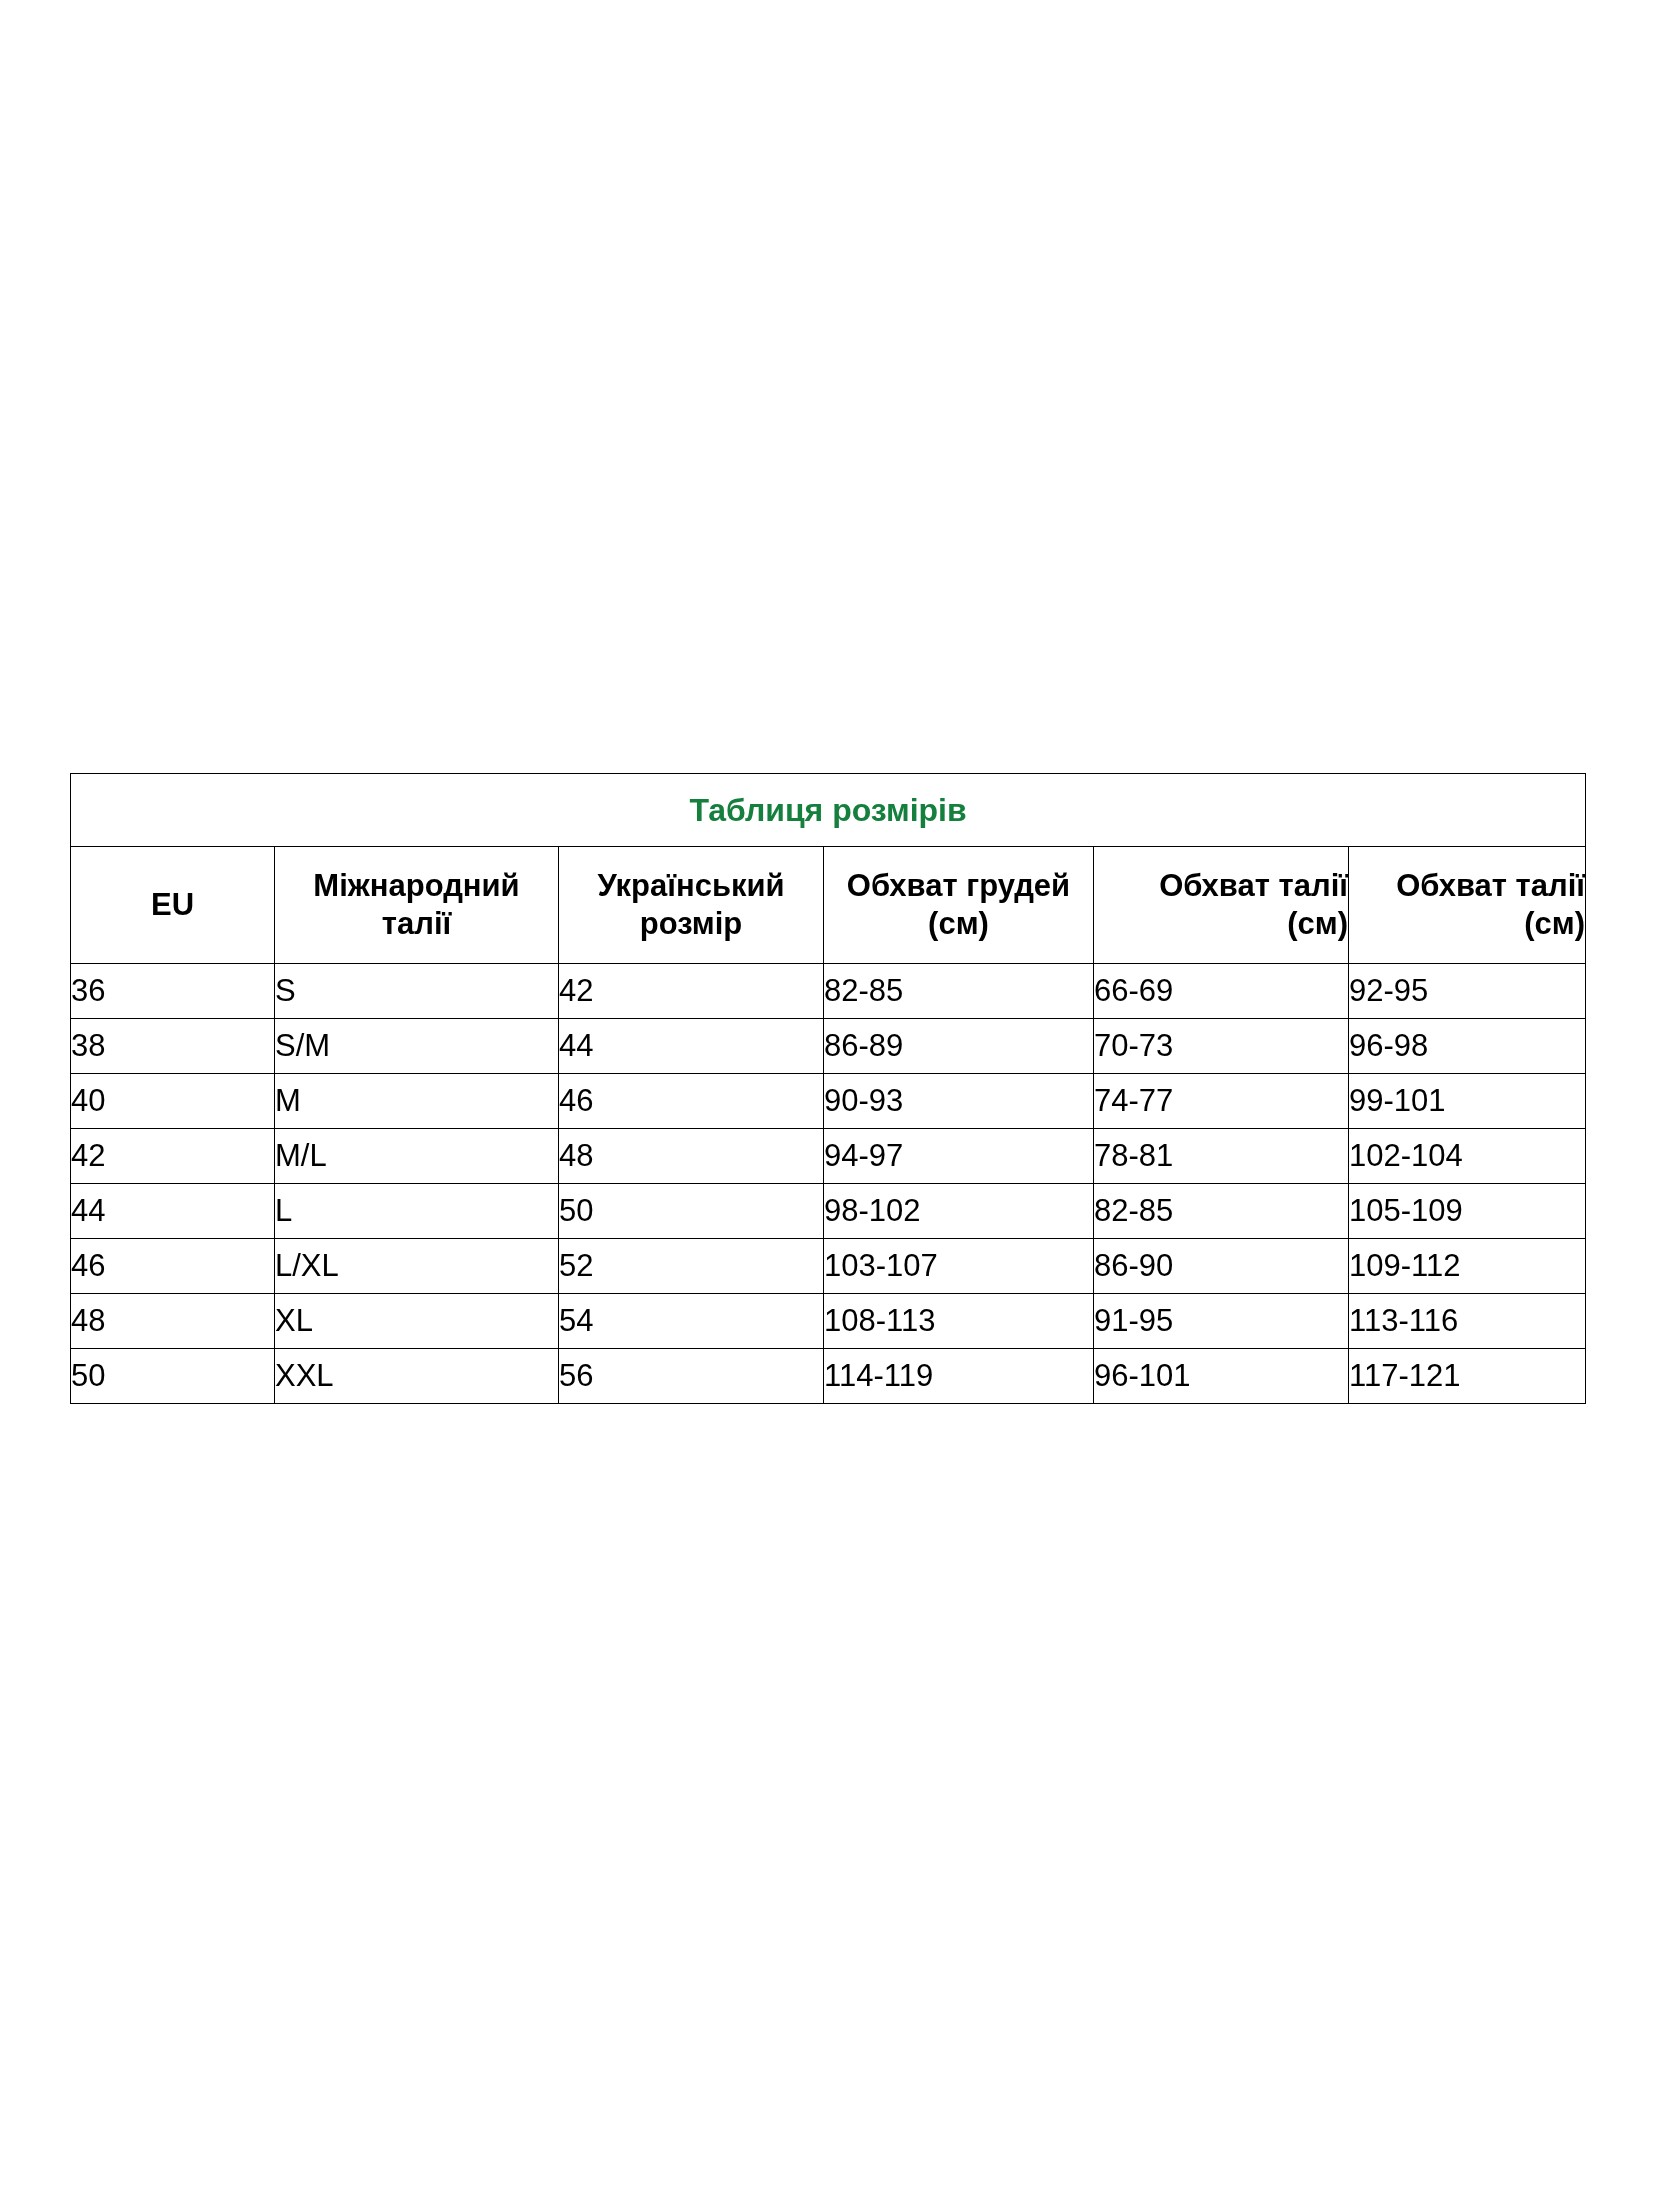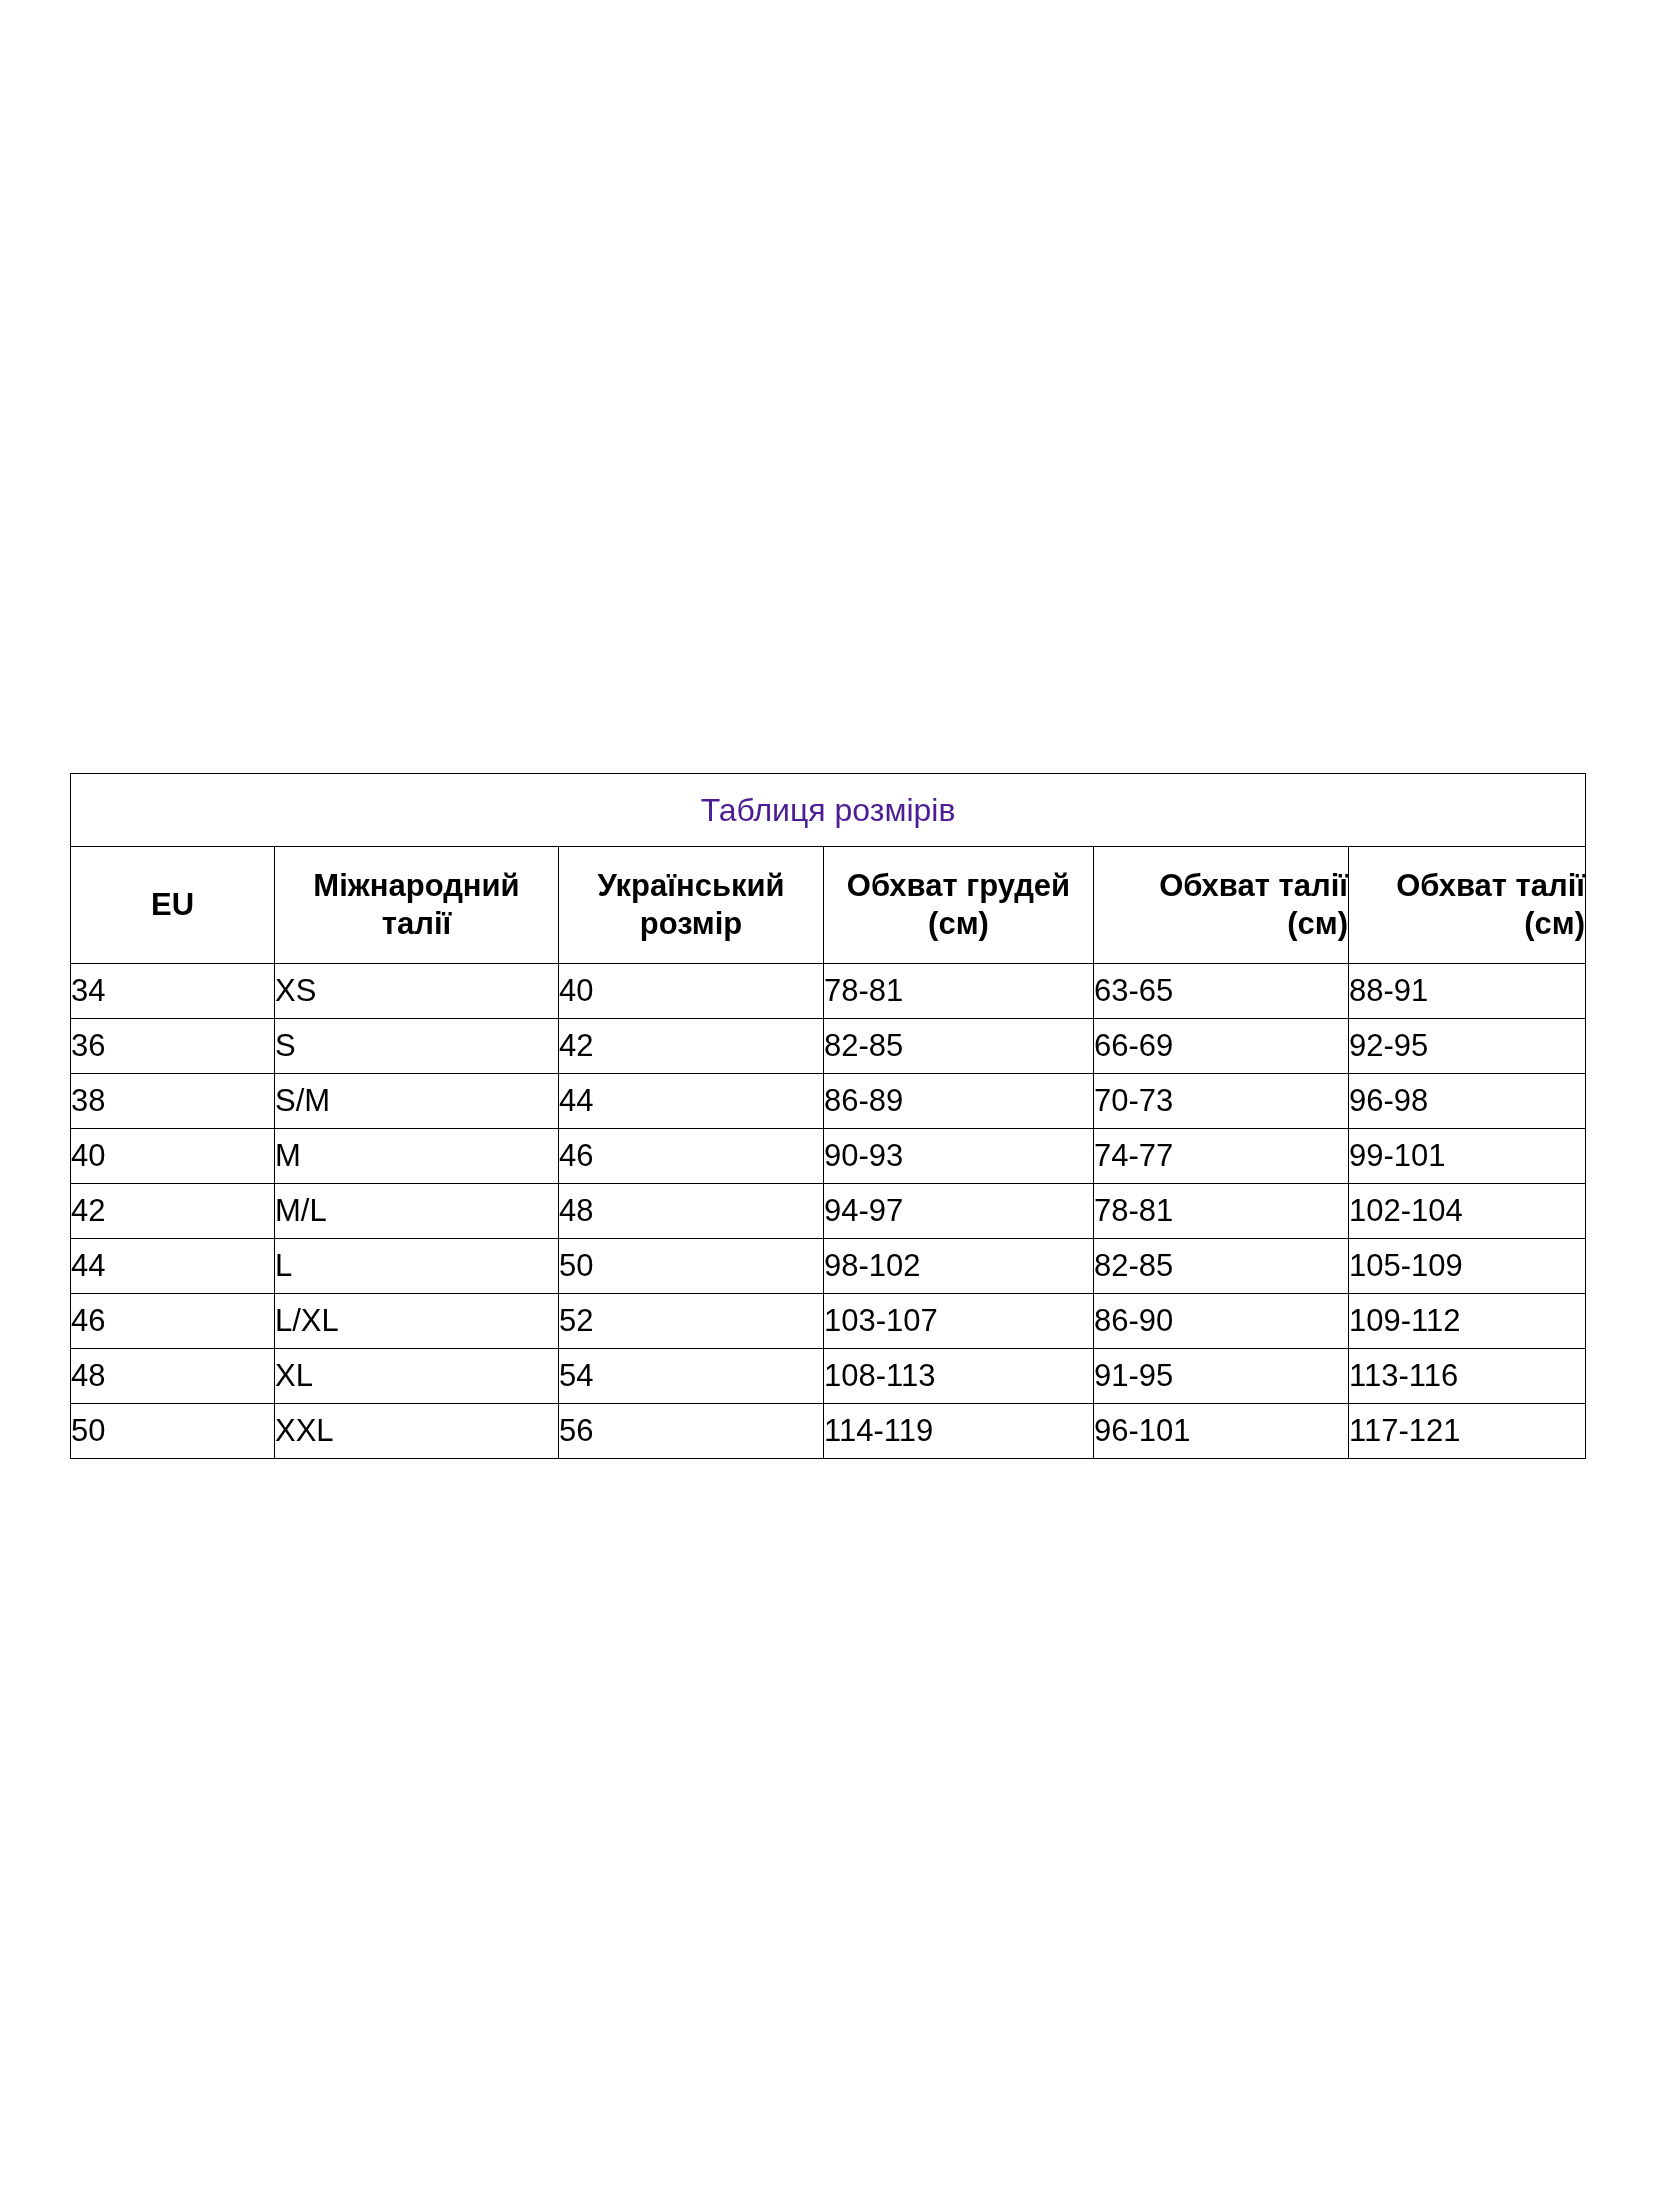--- a/index.html
+++ b/index.html
@@ -36,22 +36,22 @@
   }
   table.size-table td,
   table.size-table th {
     border: 1.6px solid #000000;
     padding: 0;
     vertical-align: middle;
   }
   .title-cell {
     text-align: center;
     font-size: 32px;
-    font-weight: normal;
-    color: #4c1d95;
+    font-weight: bold;
+    color: #15803d;
     height: 72px;
     padding: 4.9px 8.2px;
     line-height: 1.2;
   }
   .head-cell {
     text-align: center;
     font-size: 31px;
     font-weight: bold;
     color: #000000;
     height: 116px;
@@ -100,28 +100,20 @@
         </tr>
         <tr>
           <td class="head-cell">EU</td>
           <td class="head-cell">Міжнародний талії</td>
           <td class="head-cell">Український розмір</td>
           <td class="head-cell">Обхват грудей (см)</td>
           <td class="head-cell left-pad">Обхват талії (см)</td>
           <td class="head-cell left-pad">Обхват талії (см)</td>
         </tr>
 
-        <tr>
-          <td class="body-cell">34</td>
-          <td class="body-cell">XS</td>
-          <td class="body-cell">40</td>
-          <td class="body-cell">78-81</td>
-          <td class="body-cell">63-65</td>
-          <td class="body-cell">88-91</td>
-        </tr>
         <tr>
           <td class="body-cell">36</td>
           <td class="body-cell">S</td>
           <td class="body-cell">42</td>
           <td class="body-cell">82-85</td>
           <td class="body-cell">66-69</td>
           <td class="body-cell">92-95</td>
         </tr>
         <tr>
           <td class="body-cell">38</td>

